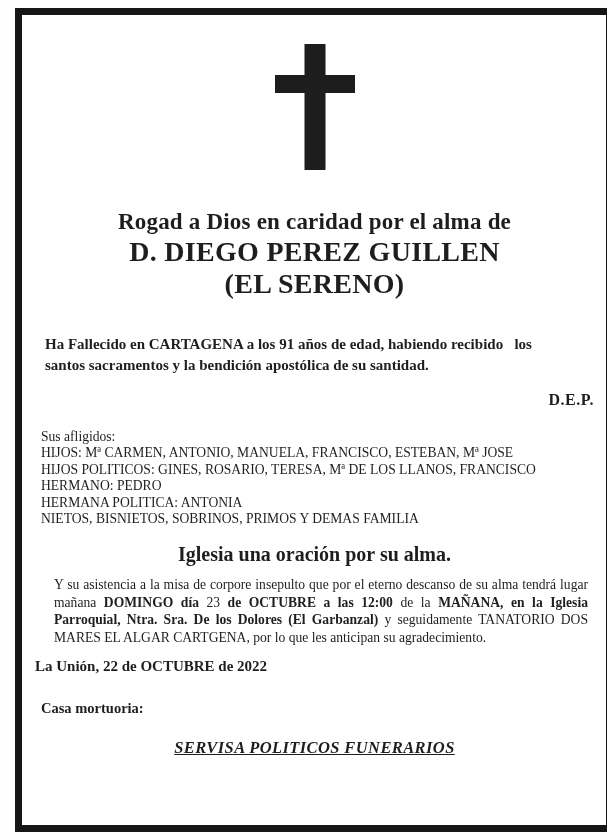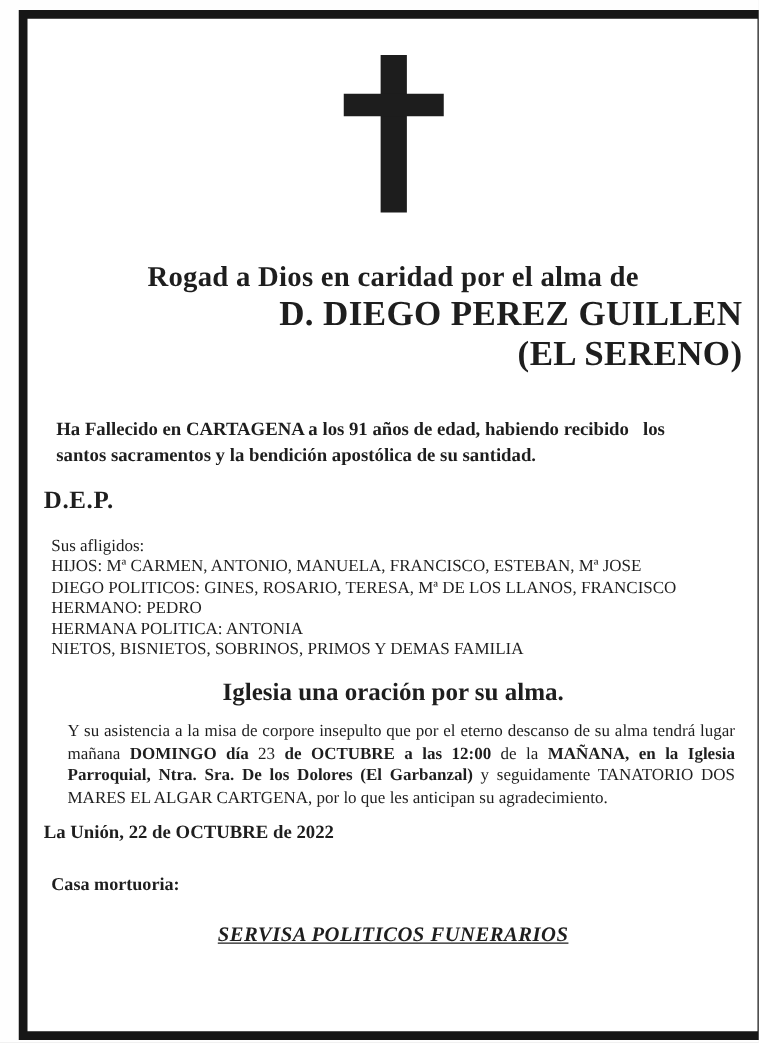--- a/index.html
+++ b/index.html
@@ -59,41 +59,41 @@
   
   .plea {
     margin-top: 38px;
     text-align: center;
     font-weight: bold;
     font-size: 23px;
     line-height: 28px;
     letter-spacing: 0.2px;
   }
   .deceased-name, .nickname {
-    text-align: right;
+    text-align: center;
     font-weight: bold;
     font-size: 28px;
     line-height: 32px;
     letter-spacing: 0.3px;
   }
 
   
   .death-para {
     margin: 34px 16px 0 10px;
     font-weight: bold;
     font-size: 15px;
     line-height: 20.5px;
   }
   .death-line { white-space: pre-wrap; }
 
   .dep {
     margin-top: 15px;
-    text-align: left;
+    text-align: right;
     font-weight: bold;
-    font-size: 20px;
+    font-size: 16px;
     letter-spacing: 0.5px;
     line-height: 20px;
   }
 
   
   .family {
     margin: 19px 6px 0 6px;
     font-size: 13.6px;
     line-height: 16.4px;
   }
@@ -165,21 +165,21 @@
       <div class="death-para">
         <div class="death-line">Ha Fallecido en CARTAGENA a los 91 años de edad, habiendo recibido   los</div>
         <div class="death-line">santos sacramentos y la bendición apostólica de su santidad.</div>
       </div>
 
       <div class="dep">D.E.P.</div>
 
       <div class="family">
         <div>Sus afligidos:</div>
         <div><span class="label">HIJOS: </span><span class="names">Mª CARMEN, ANTONIO, MANUELA, FRANCISCO, ESTEBAN, Mª JOSE</span></div>
-        <div><span class="label">DIEGO POLITICOS: </span><span class="names">GINES, ROSARIO, TERESA, Mª DE LOS LLANOS, FRANCISCO</span></div>
+        <div><span class="label">HIJOS POLITICOS: </span><span class="names">GINES, ROSARIO, TERESA, Mª DE LOS LLANOS, FRANCISCO</span></div>
         <div><span class="label">HERMANO: </span><span class="names">PEDRO</span></div>
         <div><span class="label">HERMANA POLITICA: </span><span class="names">ANTONIA</span></div>
         <div><span class="label"></span><span class="names">NIETOS, BISNIETOS, SOBRINOS, PRIMOS Y DEMAS FAMILIA</span></div>
       </div>
 
       <div class="prayer">Iglesia una oración por su alma.</div>
 
       <div class="funeral-para"><span>Y su asistencia a la misa de corpore insepulto que por el eterno descanso de su alma tendrá lugar mañana </span><span class="b">DOMINGO día </span><span>23 </span><span class="b">de OCTUBRE a las 12:00 </span><span>de la </span><span class="b">MAÑANA, en la Iglesia Parroquial, Ntra. Sra. De los Dolores (El Garbanzal) </span><span>y seguidamente TANATORIO DOS MARES EL ALGAR CARTGENA, por lo que les anticipan su agradecimiento.</span></div>
 
       <div class="dateline">La Unión, 22 de OCTUBRE de 2022</div>

